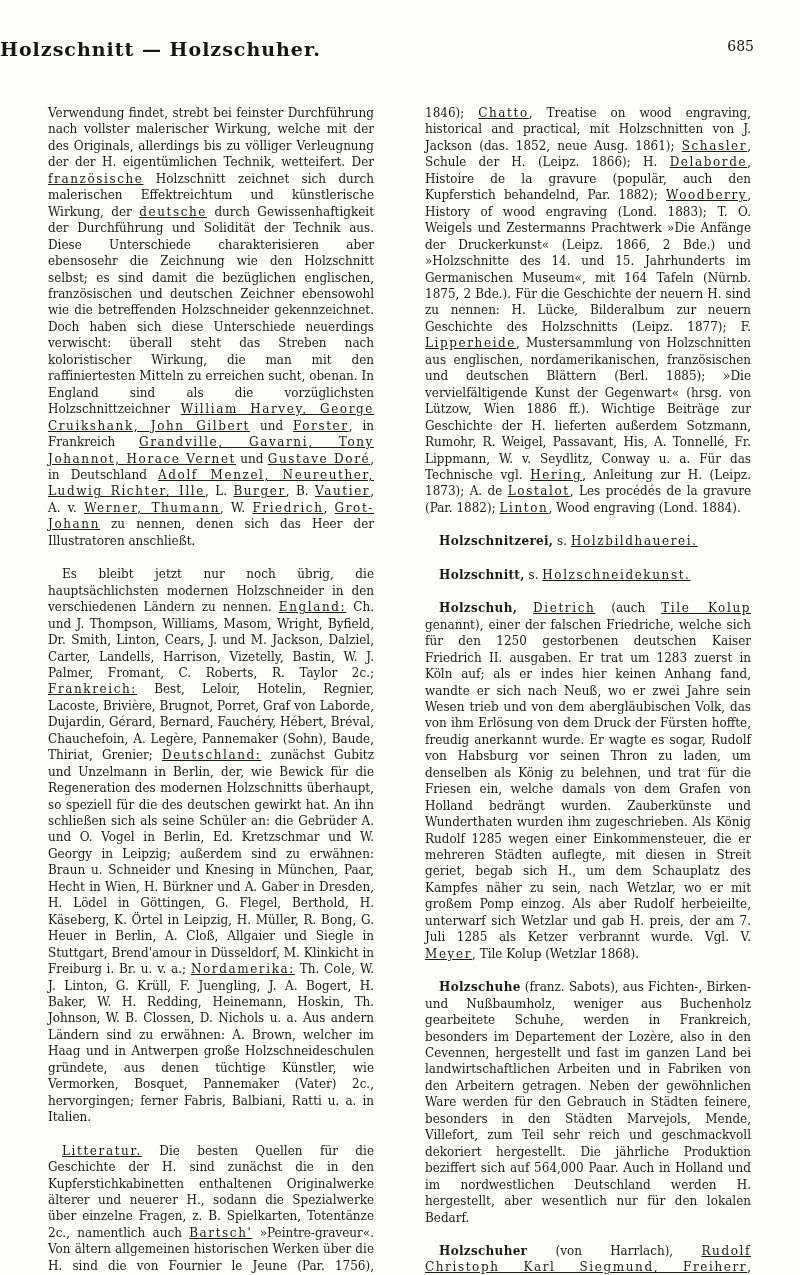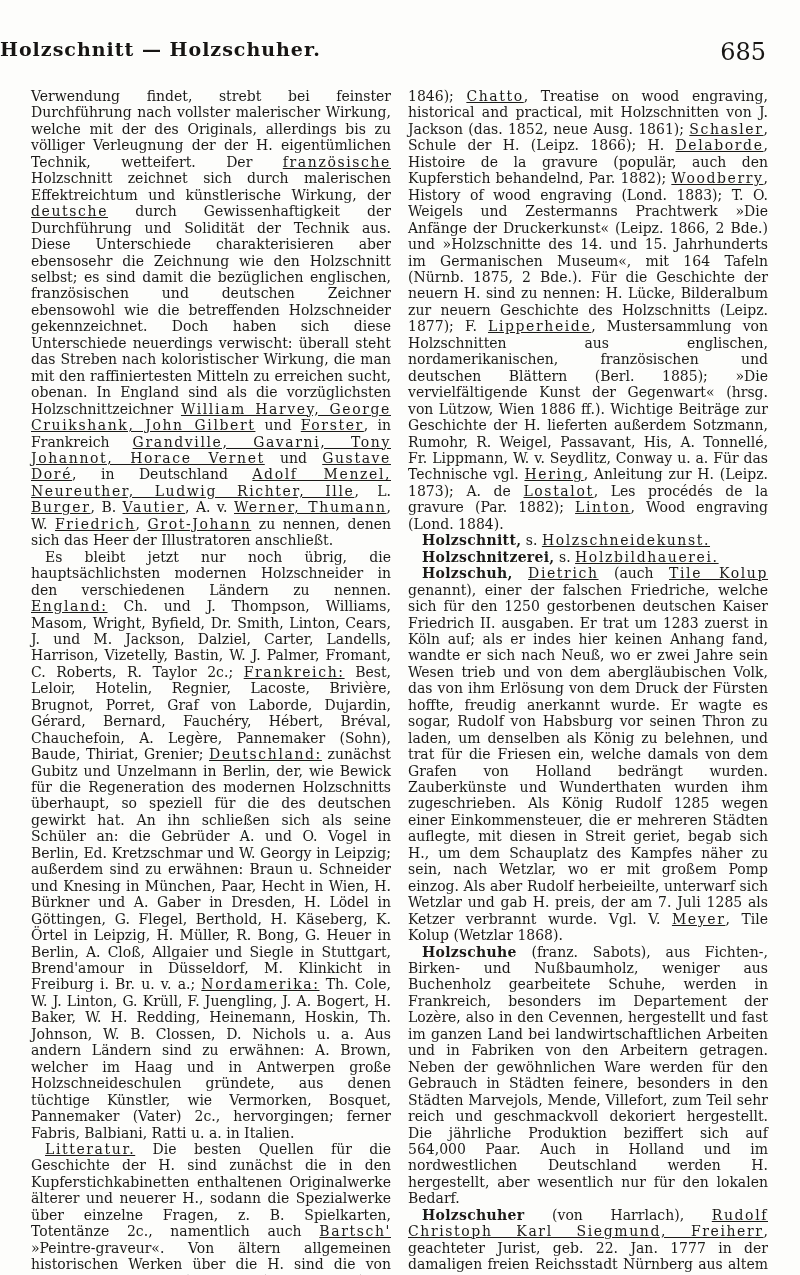--- a/index.html
+++ b/index.html
@@ -19,38 +19,38 @@
   .header-title{
     display:block;
     text-align:left;
     font-size:19px;
     font-weight:bold;
     letter-spacing:1px;
     color:#171513;
   }
   .page-number{
     position:absolute;
-    top:38px;right:34px;
-    font-size:24px;
+    top:38px;right:46px;
+    font-size:14px;
     color:#171513;
   }
   .columns{
     display:flex;
     gap:17px;
     padding:0 31px;
     margin-top:16px;
   }
   .column{
     width:360px;
     text-align:justify;
     hyphens:auto;
   }
   .column p{
-    margin:0;
-    font-size:14px;
+    margin:17px;
+    font-size:12px;
     line-height:16.45px;
     text-align:justify;
     text-justify:inter-word;
     color:#1b1a18;
   }
   .column p.indent{text-indent:14px;}
   .s-n{}
   .s-b{font-weight:bold;letter-spacing:0.3px;}
   .s-sp{letter-spacing:1.6px;text-decoration:underline;}
 </style>
@@ -63,20 +63,20 @@
     <span class="page-number">685</span>
   </div>
   <div class="columns">
     <div class="column">
         <p class=""><span class="s-n">Verwendung findet, strebt bei feinster Durchführung nach vollster malerischer Wirkung, welche mit der des Originals, allerdings bis zu völliger Verleugnung der der H. eigentümlichen Technik, wetteifert. Der </span><span class="s-sp">französische</span><span class="s-n"> Holzschnitt zeichnet sich durch malerischen Effektreichtum und künstlerische Wirkung, der </span><span class="s-sp">deutsche</span><span class="s-n"> durch Gewissenhaftigkeit der Durchführung und Solidität der Technik aus. Diese Unterschiede charakterisieren aber ebensosehr die Zeichnung wie den Holzschnitt selbst; es sind damit die bezüglichen englischen, französischen und deutschen Zeichner ebensowohl wie die betreffenden Holzschneider gekennzeichnet. Doch haben sich diese Unterschiede neuerdings verwischt: überall steht das Streben nach koloristischer Wirkung, die man mit den raffiniertesten Mitteln zu erreichen sucht, obenan. In England sind als die vorzüglichsten Holzschnittzeichner </span><span class="s-sp">William Harvey, George Cruikshank, John Gilbert</span><span class="s-n"> und </span><span class="s-sp">Forster</span><span class="s-n">, in Frankreich </span><span class="s-sp">Grandville, Gavarni, Tony Johannot, Horace Vernet</span><span class="s-n"> und </span><span class="s-sp">Gustave Doré</span><span class="s-n">, in Deutschland </span><span class="s-sp">Adolf Menzel, Neureuther, Ludwig Richter, Ille</span><span class="s-n">, L. </span><span class="s-sp">Burger</span><span class="s-n">, B. </span><span class="s-sp">Vautier</span><span class="s-n">, A. v. </span><span class="s-sp">Werner, Thumann</span><span class="s-n">, W. </span><span class="s-sp">Friedrich</span><span class="s-n">, </span><span class="s-sp">Grot-Johann</span><span class="s-n"> zu nennen, denen sich das Heer der Illustratoren anschließt.</span></p>
         <p class="indent"><span class="s-n">Es bleibt jetzt nur noch übrig, die hauptsächlichsten modernen Holzschneider in den verschiedenen Ländern zu nennen. </span><span class="s-sp">England:</span><span class="s-n"> Ch. und J. Thompson, Williams, Masom, Wright, Byfield, Dr. Smith, Linton, Cears, J. und M. Jackson, Dalziel, Carter, Landells, Harrison, Vizetelly, Bastin, W. J. Palmer, Fromant, C. Roberts, R. Taylor 2c.; </span><span class="s-sp">Frankreich:</span><span class="s-n"> Best, Leloir, Hotelin, Regnier, Lacoste, Brivière, Brugnot, Porret, Graf von Laborde, Dujardin, Gérard, Bernard, Fauchéry, Hébert, Bréval, Chauchefoin, A. Legère, Pannemaker (Sohn), Baude, Thiriat, Grenier; </span><span class="s-sp">Deutschland:</span><span class="s-n"> zunächst Gubitz und Unzelmann in Berlin, der, wie Bewick für die Regeneration des modernen Holzschnitts überhaupt, so speziell für die des deutschen gewirkt hat. An ihn schließen sich als seine Schüler an: die Gebrüder A. und O. Vogel in Berlin, Ed. Kretzschmar und W. Georgy in Leipzig; außerdem sind zu erwähnen: Braun u. Schneider und Knesing in München, Paar, Hecht in Wien, H. Bürkner und A. Gaber in Dresden, H. Lödel in Göttingen, G. Flegel, Berthold, H. Käseberg, K. Örtel in Leipzig, H. Müller, R. Bong, G. Heuer in Berlin, A. Cloß, Allgaier und Siegle in Stuttgart, Brend'amour in Düsseldorf, M. Klinkicht in Freiburg i. Br. u. v. a.; </span><span class="s-sp">Nordamerika:</span><span class="s-n"> Th. Cole, W. J. Linton, G. Krüll, F. Juengling, J. A. Bogert, H. Baker, W. H. Redding, Heinemann, Hoskin, Th. Johnson, W. B. Clossen, D. Nichols u. a. Aus andern Ländern sind zu erwähnen: A. Brown, welcher im Haag und in Antwerpen große Holzschneideschulen gründete, aus denen tüchtige Künstler, wie Vermorken, Bosquet, Pannemaker (Vater) 2c., hervorgingen; ferner Fabris, Balbiani, Ratti u. a. in Italien.</span></p>
         <p class="indent"><span class="s-sp">Litteratur.</span><span class="s-n"> Die besten Quellen für die Geschichte der H. sind zunächst die in den Kupferstichkabinetten enthaltenen Originalwerke älterer und neuerer H., sodann die Spezialwerke über einzelne Fragen, z. B. Spielkarten, Totentänze 2c., namentlich auch </span><span class="s-sp">Bartsch'</span><span class="s-n"> »Peintre-graveur«. Von ältern allgemeinen historischen Werken über die H. sind die von Fournier le Jeune (Par. 1756), Papillon (das. 1766), Heineken (Leipz. 1771), Jansen (Par. 1808) erwähnenswert; das erste umfassendere kritische Werk ist </span><span class="s-sp">Hellers</span><span class="s-n"> »Geschichte der H.« (Bamb. 1822); vgl. ferner </span></p>
       </div>
     <div class="column">
         <p class=""><span class="s-n">1846); </span><span class="s-sp">Chatto</span><span class="s-n">, Treatise on wood engraving, historical and practical, mit Holzschnitten von J. Jackson (das. 1852, neue Ausg. 1861); </span><span class="s-sp">Schasler</span><span class="s-n">, Schule der H. (Leipz. 1866); H. </span><span class="s-sp">Delaborde</span><span class="s-n">, Histoire de la gravure (populär, auch den Kupferstich behandelnd, Par. 1882); </span><span class="s-sp">Woodberry</span><span class="s-n">, History of wood engraving (Lond. 1883); T. O. Weigels und Zestermanns Prachtwerk »Die Anfänge der Druckerkunst« (Leipz. 1866, 2 Bde.) und »Holzschnitte des 14. und 15. Jahrhunderts im Germanischen Museum«, mit 164 Tafeln (Nürnb. 1875, 2 Bde.). Für die Geschichte der neuern H. sind zu nennen: H. Lücke, Bilderalbum zur neuern Geschichte des Holzschnitts (Leipz. 1877); F. </span><span class="s-sp">Lipperheide</span><span class="s-n">, Mustersammlung von Holzschnitten aus englischen, nordamerikanischen, französischen und deutschen Blättern (Berl. 1885); »Die vervielfältigende Kunst der Gegenwart« (hrsg. von Lützow, Wien 1886 ff.). Wichtige Beiträge zur Geschichte der H. lieferten außerdem Sotzmann, Rumohr, R. Weigel, Passavant, His, A. Tonnellé, Fr. Lippmann, W. v. Seydlitz, Conway u. a. Für das Technische vgl. </span><span class="s-sp">Hering</span><span class="s-n">, Anleitung zur H. (Leipz. 1873); A. de </span><span class="s-sp">Lostalot</span><span class="s-n">, Les procédés de la gravure (Par. 1882); </span><span class="s-sp">Linton</span><span class="s-n">, Wood engraving (Lond. 1884).</span></p>
+        <p class="indent"><span class="s-b">Holzschnitzerei,</span><span class="s-n"> s. </span><span class="s-sp">Holzbildhauerei.</span></p>
         <p class="indent"><span class="s-b">Holzschnitt,</span><span class="s-n"> s. </span><span class="s-sp">Holzschneidekunst.</span></p>
-        <p class="indent"><span class="s-b">Holzschnitzerei,</span><span class="s-n"> s. </span><span class="s-sp">Holzbildhauerei.</span></p>
         <p class="indent"><span class="s-b">Holzschuh,</span><span class="s-n"> </span><span class="s-sp">Dietrich</span><span class="s-n"> (auch </span><span class="s-sp">Tile Kolup</span><span class="s-n"> genannt), einer der falschen Friedriche, welche sich für den 1250 gestorbenen deutschen Kaiser Friedrich II. ausgaben. Er trat um 1283 zuerst in Köln auf; als er indes hier keinen Anhang fand, wandte er sich nach Neuß, wo er zwei Jahre sein Wesen trieb und von dem abergläubischen Volk, das von ihm Erlösung von dem Druck der Fürsten hoffte, freudig anerkannt wurde. Er wagte es sogar, Rudolf von Habsburg vor seinen Thron zu laden, um denselben als König zu belehnen, und trat für die Friesen ein, welche damals von dem Grafen von Holland bedrängt wurden. Zauberkünste und Wunderthaten wurden ihm zugeschrieben. Als König Rudolf 1285 wegen einer Einkommensteuer, die er mehreren Städten auflegte, mit diesen in Streit geriet, begab sich H., um dem Schauplatz des Kampfes näher zu sein, nach Wetzlar, wo er mit großem Pomp einzog. Als aber Rudolf herbeieilte, unterwarf sich Wetzlar und gab H. preis, der am 7. Juli 1285 als Ketzer verbrannt wurde. Vgl. V. </span><span class="s-sp">Meyer</span><span class="s-n">, Tile Kolup (Wetzlar 1868).</span></p>
         <p class="indent"><span class="s-b">Holzschuhe</span><span class="s-n"> (franz. Sabots), aus Fichten-, Birken- und Nußbaumholz, weniger aus Buchenholz gearbeitete Schuhe, werden in Frankreich, besonders im Departement der Lozère, also in den Cevennen, hergestellt und fast im ganzen Land bei landwirtschaftlichen Arbeiten und in Fabriken von den Arbeitern getragen. Neben der gewöhnlichen Ware werden für den Gebrauch in Städten feinere, besonders in den Städten Marvejols, Mende, Villefort, zum Teil sehr reich und geschmackvoll dekoriert hergestellt. Die jährliche Produktion beziffert sich auf 564,000 Paar. Auch in Holland und im nordwestlichen Deutschland werden H. hergestellt, aber wesentlich nur für den lokalen Bedarf.</span></p>
         <p class="indent"><span class="s-b">Holzschuher</span><span class="s-n"> (von Harrlach), </span><span class="s-sp">Rudolf Christoph Karl Siegmund, Freiherr</span><span class="s-n">, geachteter Jurist, geb. 22. Jan. 1777 in der damaligen freien Reichsstadt Nürnberg aus altem Patriziergeschlecht, studierte in Altdorf und Jena die Rechte, widmete sich dann in seiner Vaterstadt der Advokatur und wurde 1802 zum Syndikus, 1805 zum Ratskonsulenten ernannt. Nach dem Übergang Nürnbergs an die Krone Bayern (1806) bewirkte er die Erhebung der Nürnberger Staats-</span></p>
       </div>
   </div>
 </div>
 
 </body></html>

